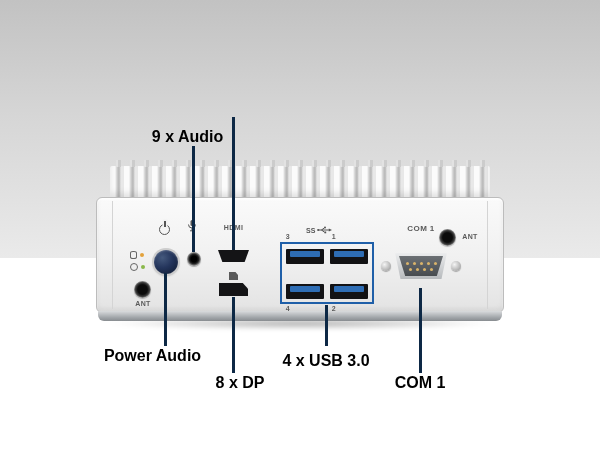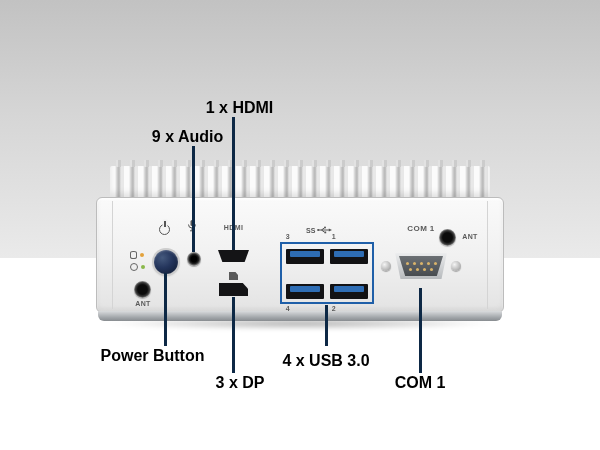--- a/index.html
+++ b/index.html
@@ -216,20 +216,19 @@
   <div class="ant-hole" style="left:439px;top:229px"></div>
   <div class="print" style="left:459px;top:233px;width:22px">ANT</div>
 
   <div class="callout-line" style="left:232px;top:117px;height:133px"></div>
   <div class="callout-line" style="left:192px;top:146px;height:106px"></div>
   <div class="callout-line" style="left:164px;top:273px;height:73px"></div>
   <div class="callout-line" style="left:232px;top:297px;height:76px"></div>
   <div class="callout-line" style="left:325px;top:305px;height:41px"></div>
   <div class="callout-line" style="left:419px;top:288px;height:85px"></div>
 
-  <div class="callout-label" style="left:192px;top:99px;width:95px">1 x HDMI</div>
   <div class="callout-label" style="left:140px;top:128px;width:95px">9 x Audio</div>
-  <div class="callout-label" style="left:80px;top:347px;width:145px">Power Button</div>
-  <div class="callout-label" style="left:200px;top:374px;width:80px">3 x DP</div>
+  <div class="callout-label" style="left:80px;top:347px;width:145px">Power Audio</div>
+  <div class="callout-label" style="left:200px;top:374px;width:80px">8 x DP</div>
   <div class="callout-label" style="left:268px;top:352px;width:116px">4 x USB 3.0</div>
   <div class="callout-label" style="left:384px;top:374px;width:72px">COM 1</div>
 
 </div>
 
 </body></html>

